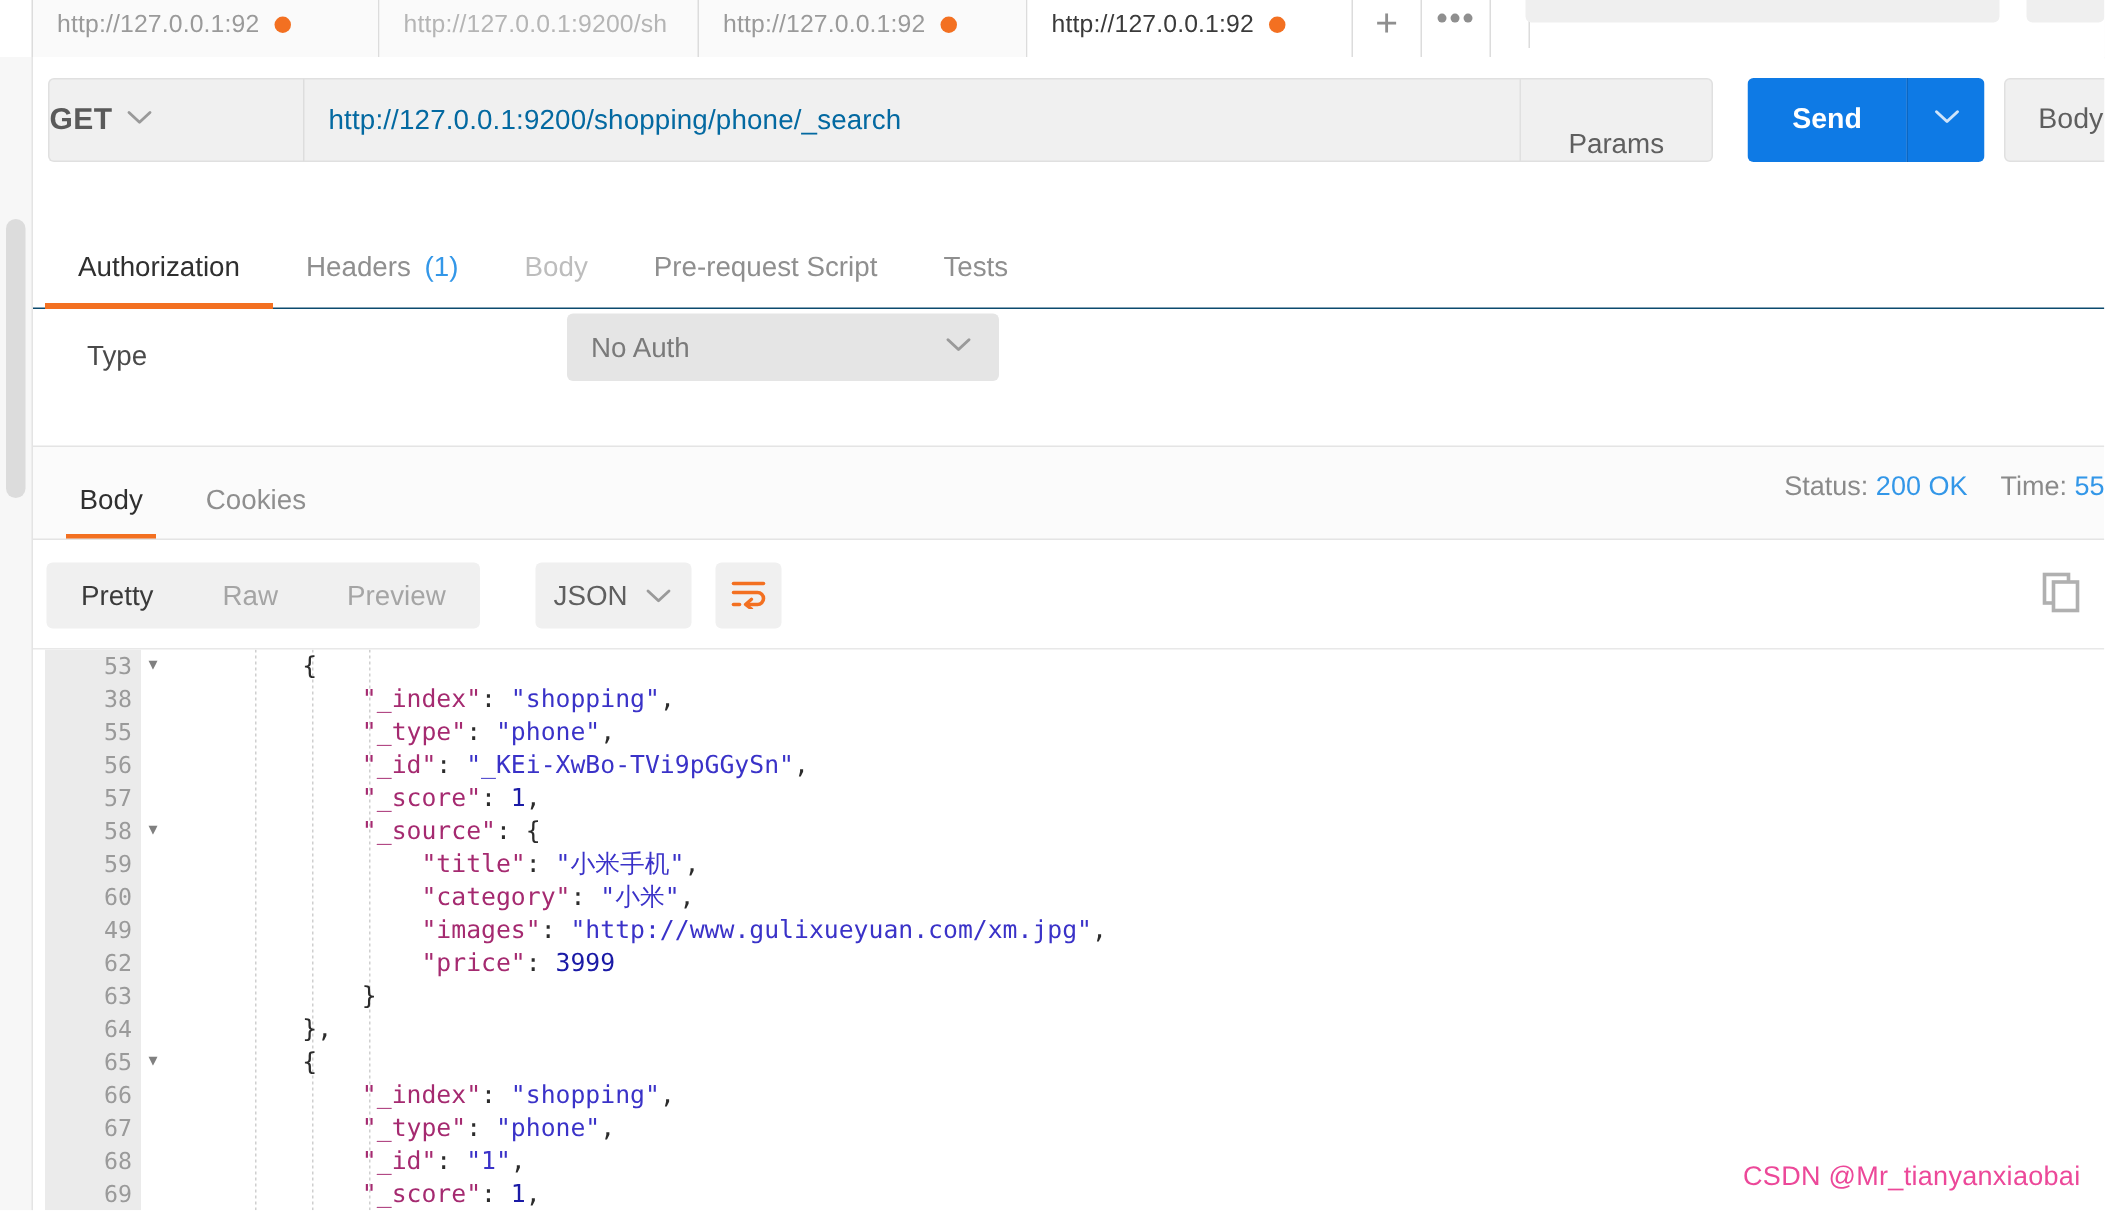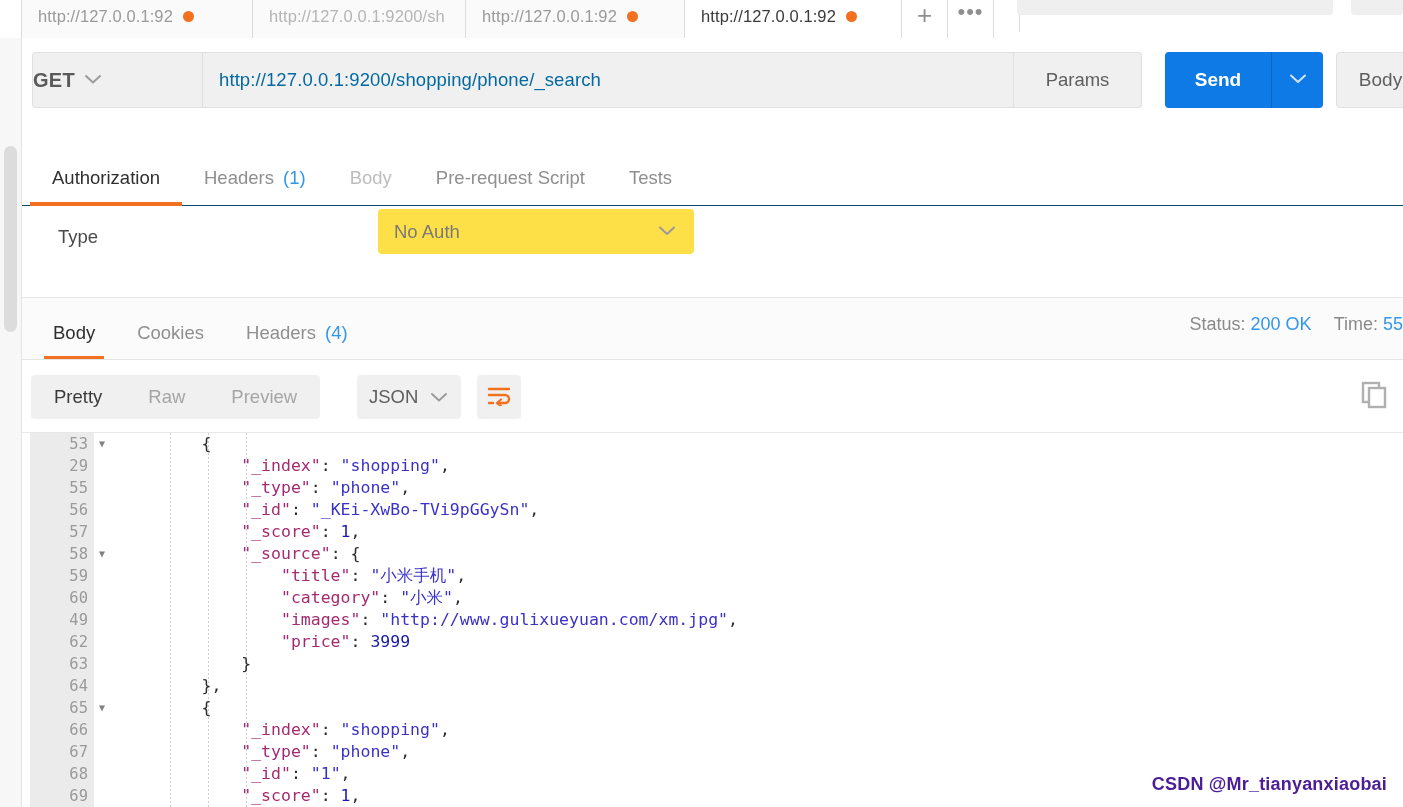--- a/index.html
+++ b/index.html
@@ -94,21 +94,21 @@
     font-weight: bold;
   }
   .method-box .m-label { font-size: 20px; color:#5a5a5a; letter-spacing:.3px; }
   .url-box {
     width: 812px; display:flex; align-items:center;
     background:#f0f0f0; border:1px solid #e0e0e0; border-left:1px solid #dddddd;
     padding: 0 16px;
   }
   .url-text { font-size: 18.5px; color:#0369a1; letter-spacing:.1px; }
   .params-box {
-    width: 128px; display:flex; align-items:center; justify-content:center;
+    width: 128px; display:flex; align-items:flex-end; justify-content:center;
     background:#f0f0f0; border:1px solid #e0e0e0; border-left:none;
     border-radius: 0 4px 4px 0;
   }
   .params-box span { font-size: 18.5px; color:#5f5f5f; }
 
   .send-group {
     position:absolute; left: 1143px; top: 14px;
     display:flex; height:56px; border-radius:4px; overflow:hidden;
   }
   .send-btn {
@@ -148,21 +148,21 @@
 
   
   .auth-panel {
     position:absolute; left:22px; top:206px; right:0; height: 100px; background:#ffffff;
   }
   .auth-type-label {
     position:absolute; left: 36px; top: 20px; font-size:18.5px; color:#4a4a4a;
   }
   .auth-select {
     position:absolute; left: 356px; top: 3px;
-    width: 316px; height: 45px; background:#fde047; border-radius:4px;
+    width: 288px; height: 45px; background:#e5e5e5; border-radius:4px;
     display:flex; align-items:center; justify-content:space-between;
     padding: 0 16px; cursor:pointer;
   }
   .auth-select .sel-val { font-size:18.5px; color:#7a7a7a; }
 
   
   .response-sep {
     position:absolute; left:22px; top:297px; right:0; height:1px; background:#e4e4e4;
   }
   .response-head {
@@ -247,23 +247,22 @@
     font-size: 16.5px;
   }
   .cline { height: 22px; line-height: 22px; white-space: pre; }
   .k   { color: #a52a70; }      
   .s   { color: #3a32c8; }      
   .n   { color: #1a1aa6; }      
   .p   { color: #2b2b2b; }      
 
   .watermark {
     position:absolute; right: 16px; bottom: 12px;
-    font-size: 18px; color: #4c1d95; letter-spacing: .2px;
+    font-size: 18px; color: #ec4899; letter-spacing: .2px;
     pointer-events: none;
-    font-weight: bold;
   }
 </style>
 </head>
 <body>
 
 <div id="app">
 
   <div class="tabstrip">
     <div class="tabstrip-left-edge"></div>
     <div id="tabs-host" style="display:flex;align-items:stretch;">
@@ -353,21 +352,20 @@
           </svg>
       </span>
     </div>
   </div>
 
   <div class="response-sep"></div>
   <div class="response-head">
     <div class="resp-tabs" id="resp-tabs-host">
         <div class="resp-tab active"><span>Body</span></div>
         <div class="resp-tab"><span>Cookies</span></div>
-        <div class="resp-tab"><span>Headers</span><span class="badge-count"> (4)</span></div>
       </div>
     <div class="resp-meta">
       <div>
         <span class="meta-k">Status:</span><span class="meta-v">200 OK</span>
       </div>
       <div>
         <span class="meta-k">Time:</span><span class="meta-v">55</span>
       </div>
     </div>
   </div>
@@ -403,21 +401,21 @@
           <rect x="4" y="3" width="16" height="19" fill="none" stroke="#b0b0b0" stroke-width="2.4"></rect>
           <rect x="10" y="8" width="16" height="19" fill="#ffffff" stroke="#b0b0b0" stroke-width="2.4"></rect>
         </svg>
       </span>
     </div>
   </div>
 
   <div class="code-area">
     <div class="gutter" id="gutter-host">
         <div class="gutter-line"><span>53</span><span class="fold">▼</span></div>
-        <div class="gutter-line"><span>29</span></div>
+        <div class="gutter-line"><span>38</span></div>
         <div class="gutter-line"><span>55</span></div>
         <div class="gutter-line"><span>56</span></div>
         <div class="gutter-line"><span>57</span></div>
         <div class="gutter-line"><span>58</span><span class="fold">▼</span></div>
         <div class="gutter-line"><span>59</span></div>
         <div class="gutter-line"><span>60</span></div>
         <div class="gutter-line"><span>49</span></div>
         <div class="gutter-line"><span>62</span></div>
         <div class="gutter-line"><span>63</span></div>
         <div class="gutter-line"><span>64</span></div>

